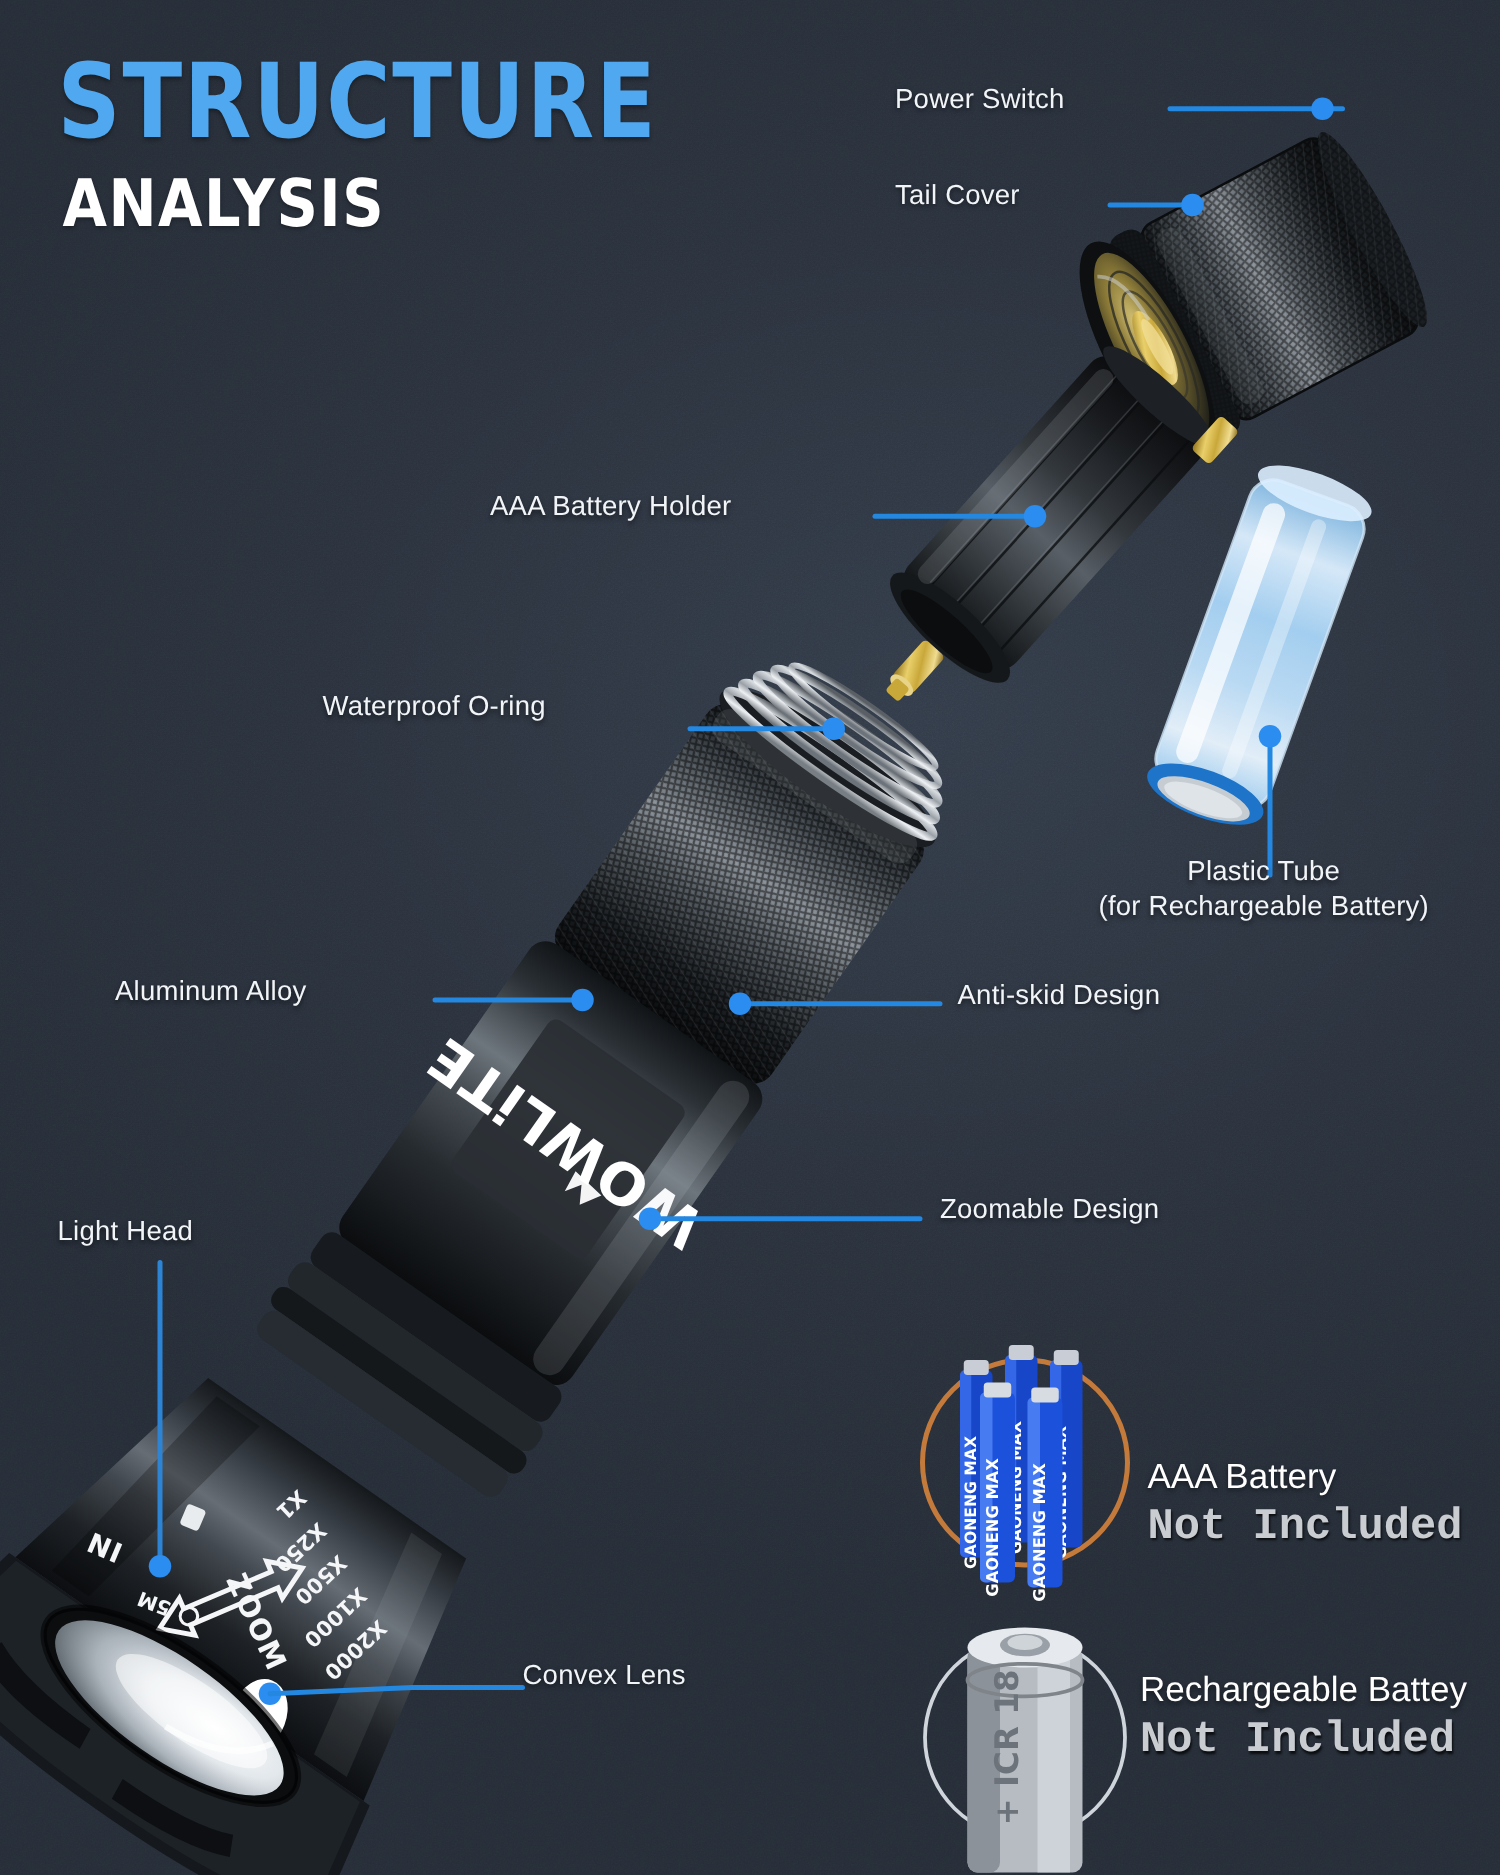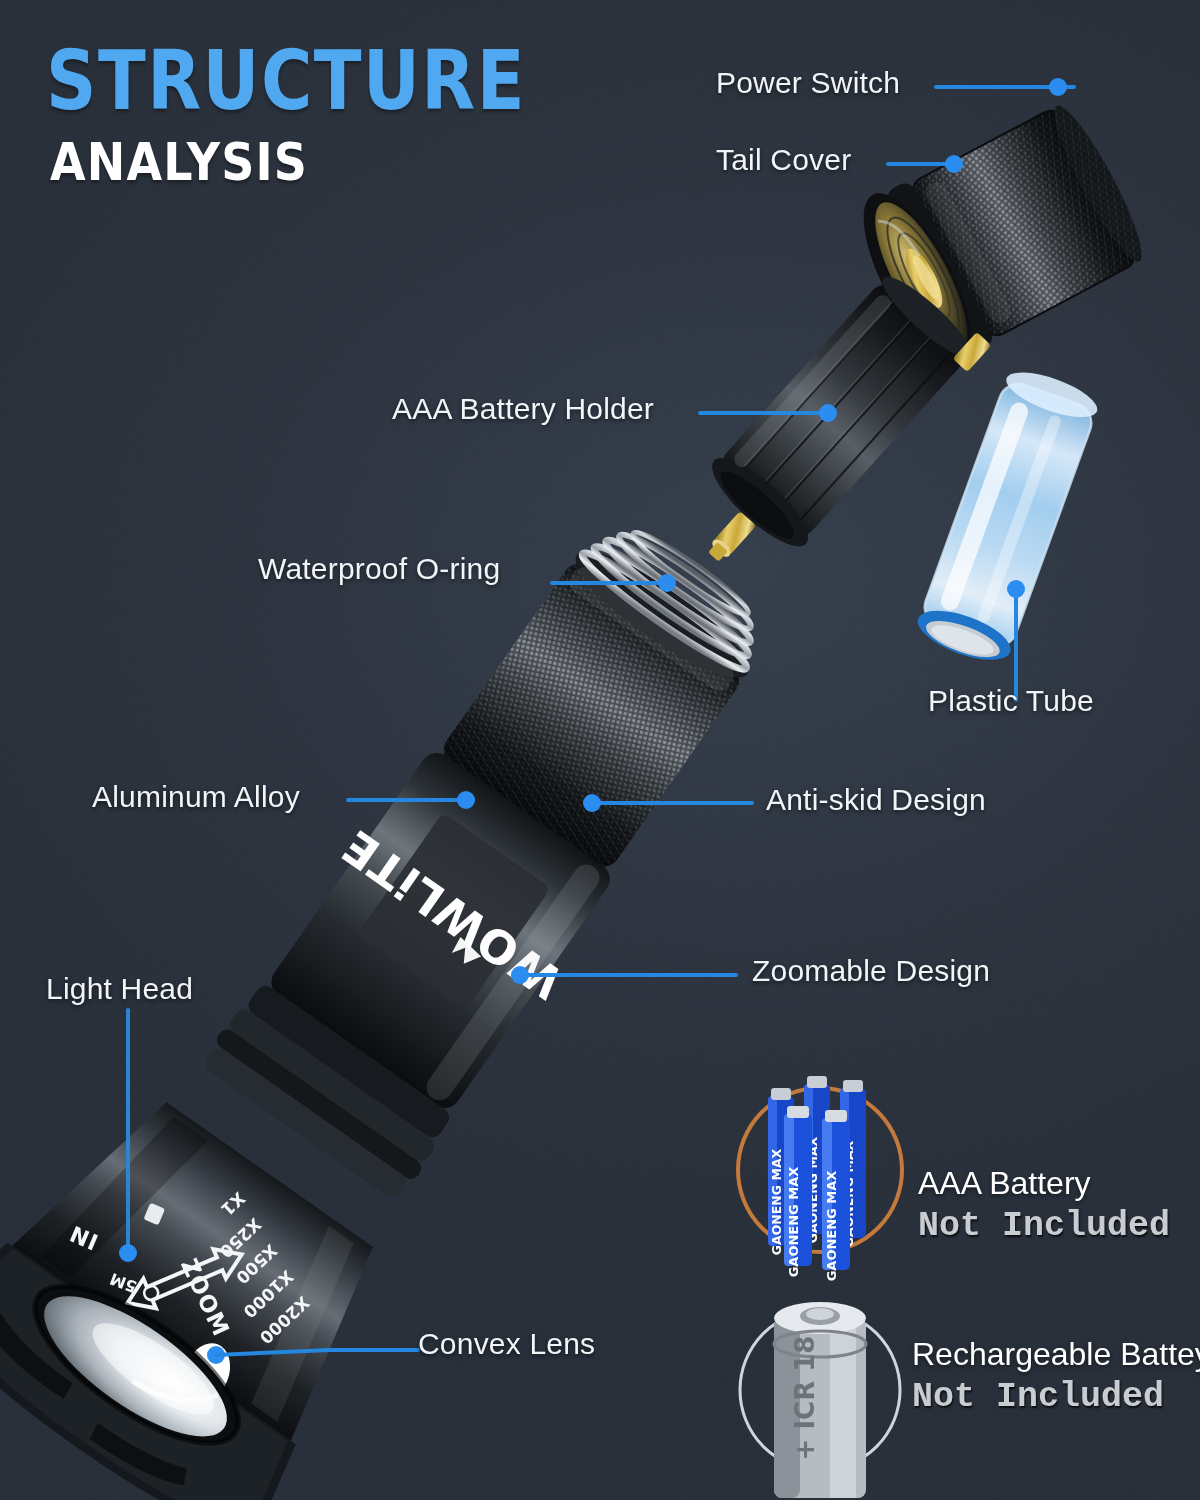--- a/index.html
+++ b/index.html
@@ -36,27 +36,27 @@
     font-size:46px;line-height:1;font-weight:bold;
     color:#ffffff;letter-spacing:1.2px;margin-top:27px;margin-left:4px;
     font-family:"DejaVu Sans", sans-serif;
     transform:scaleY(1.14);transform-origin:left top;
     text-shadow:0 2px 3px rgba(0,0,0,.35);
   }
   
   .lbl{
     position:absolute;
     color:#f2f5f8;
-    font-size:30px;
+    font-size:22px;
     letter-spacing:.2px;
     white-space:nowrap;
     text-shadow:0 2px 4px rgba(0,0,0,.55);
   }
   
-  .ni-title{color:#ffffff;font-size:32px;text-shadow:0 2px 4px rgba(0,0,0,.5);white-space:nowrap;}
+  .ni-title{color:#ffffff;font-size:28px;text-shadow:0 2px 4px rgba(0,0,0,.5);white-space:nowrap;}
   .ni-sub{
     color:#c9ccd1;font-size:35px;font-weight:bold;margin-top:4px;
     text-shadow:1px 2px 2px rgba(0,0,0,.75);white-space:nowrap;
     font-family:Liberation Mono, monospace;
   }
   .ni-block{position:absolute;}
   
   .part{position:absolute;}
   svg{display:block;overflow:visible;}
 </style>
@@ -448,20 +448,21 @@
   <div class="lbl" style="left:766px;top:783px;">Anti-skid Design</div>
 
   <div class="lbl" style="left:752px;top:954px;">Zoomable Design</div>
 
   <div class="lbl" style="left:46px;top:972px;">Light Head</div>
 
   <div class="lbl" style="left:418px;top:1327px;">Convex Lens</div>
 
   <div style="position:absolute;left:822px;top:684px;width:378px;text-align:center;">
     <div class="lbl" style="position:static;display:block;">Plastic Tube</div>
+    <div class="lbl" style="position:static;display:block;margin-top:2px;">(for Rechargeable Battery)</div>
   </div>
 
   <div class="ni-block" style="left:918px;top:1165px;">
     <div class="ni-title">AAA Battery</div>
     <div class="ni-sub">Not Included</div>
   </div>
 
   <div class="ni-block" style="left:912px;top:1336px;">
     <div class="ni-title">Rechargeable Battey</div>
     <div class="ni-sub">Not Included</div>

